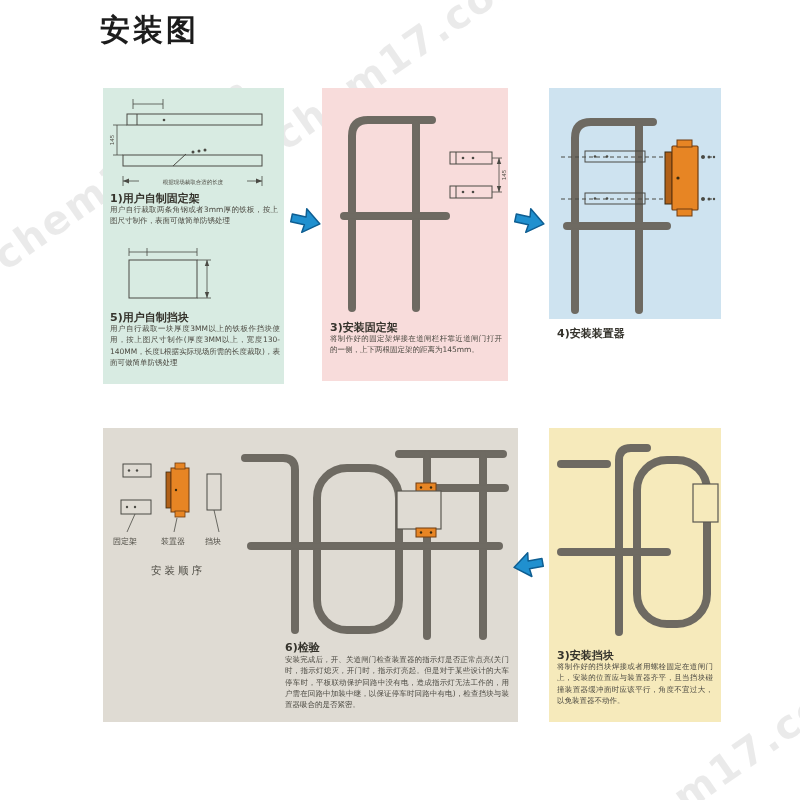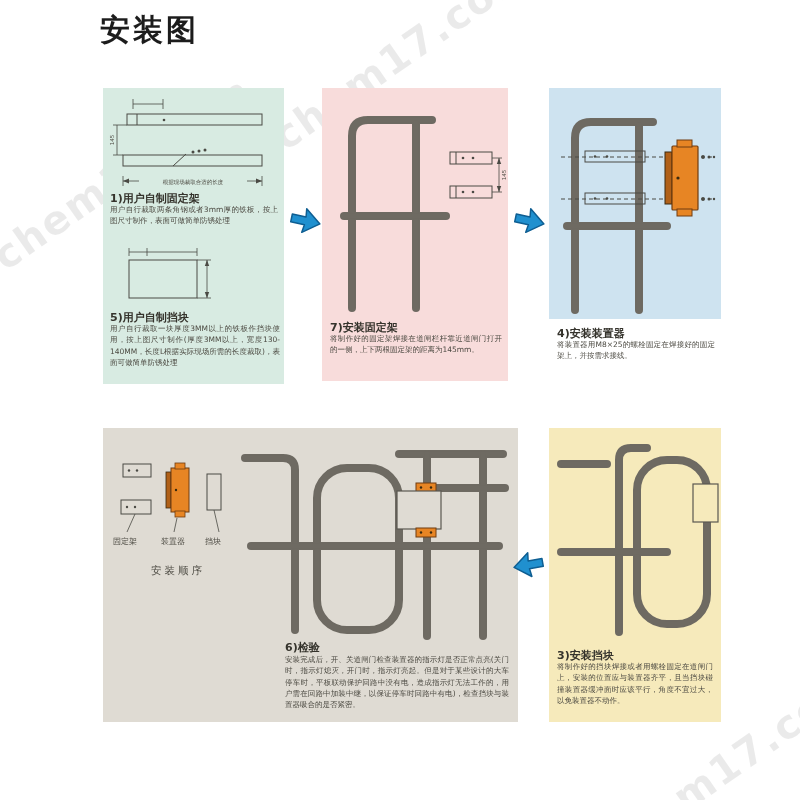--- a/index.html
+++ b/index.html
@@ -115,21 +115,21 @@
       <line class="ln" x1="134" y1="90" x2="134" y2="102"></line>
       <circle class="dot" cx="141" cy="96" r="1.3"></circle>
         <circle class="dot" cx="151" cy="96" r="1.3"></circle>
       <line class="dim" x1="170" y1="62" x2="180" y2="62"></line>
         <line class="dim" x1="170" y1="96" x2="180" y2="96"></line>
       <line class="dim" x1="177" y1="62" x2="177" y2="96"></line>
       <polygon class="dot" points="177,62 174.8,68 179.2,68"></polygon>
         <polygon class="dot" points="177,96 174.8,90 179.2,90"></polygon>
       <text class="dimtxt" x="184" y="79" transform="rotate(-90 184 79)" text-anchor="middle">145</text>
     </svg>
-    <div class="abs step-heading" style="left:8px;top:232px">7)安装固定架</div>
+    <div class="abs step-heading" style="left:8px;top:232px">3)安装固定架</div>
     <div class="abs step-body" style="left:8px;top:245px;width:172px">将制作好的固定架焊接在道闸栏杆靠近道闸门打开的一侧，上下两根固定架的距离为145mm。</div>
   </section>
 
   <div class="arrow" style="left:512px;top:206px;transform:rotate(12deg)">
     <svg width="36" height="32" viewBox="0 0 36 32">
       <polygon points="3,11 17,11 16,3 32,15 16,27 17,19 3,19" fill="var(--arrow_blue)" stroke="#0e5e92" stroke-width="1.5" stroke-linejoin="round"></polygon>
     </svg>
   </div>
 
   <section class="panel p-blue">
@@ -160,21 +160,20 @@
         <circle cx="129" cy="82" r="1.6" fill="#3a2a10"></circle>
       </g>
       <circle class="dot" cx="154" cy="61" r="1.9"></circle>
         <circle class="dot" cx="160" cy="61" r="1.5"></circle>
         <circle class="dot" cx="165" cy="61" r="1.2"></circle>
       <circle class="dot" cx="154" cy="103" r="1.9"></circle>
         <circle class="dot" cx="160" cy="103" r="1.5"></circle>
         <circle class="dot" cx="165" ccy="103" cy="103" r="1.2"></circle>
     </svg>
     <div class="abs step-heading" style="left:8px;top:238px">4)安装装置器</div>
-    <div class="abs step-body" style="left:8px;top:251px;width:158px">将装置器用M8×25的螺栓固定在焊接好的固定架上，并按需求接线。</div>
   </section>
 
   <section class="panel p-gray">
     <svg class="abs" style="left:8px;top:28px" width="124" height="78" viewBox="0 0 124 78">
       <rect class="ln" x="12" y="8" width="28" height="13" fill="var(--panel_gray)"></rect>
       <circle class="dot" cx="18" cy="14.5" r="1.2"></circle>
         <circle class="dot" cx="26" cy="14.5" r="1.2"></circle>
       <g>
         <rect x="55" y="16" width="5" height="36" fill="#b06018" stroke="#3a2a10" stroke-width=".8"></rect>
         <rect x="60" y="12" width="18" height="44" fill="var(--device_orange)" stroke="#703c10" stroke-width="1"></rect>

